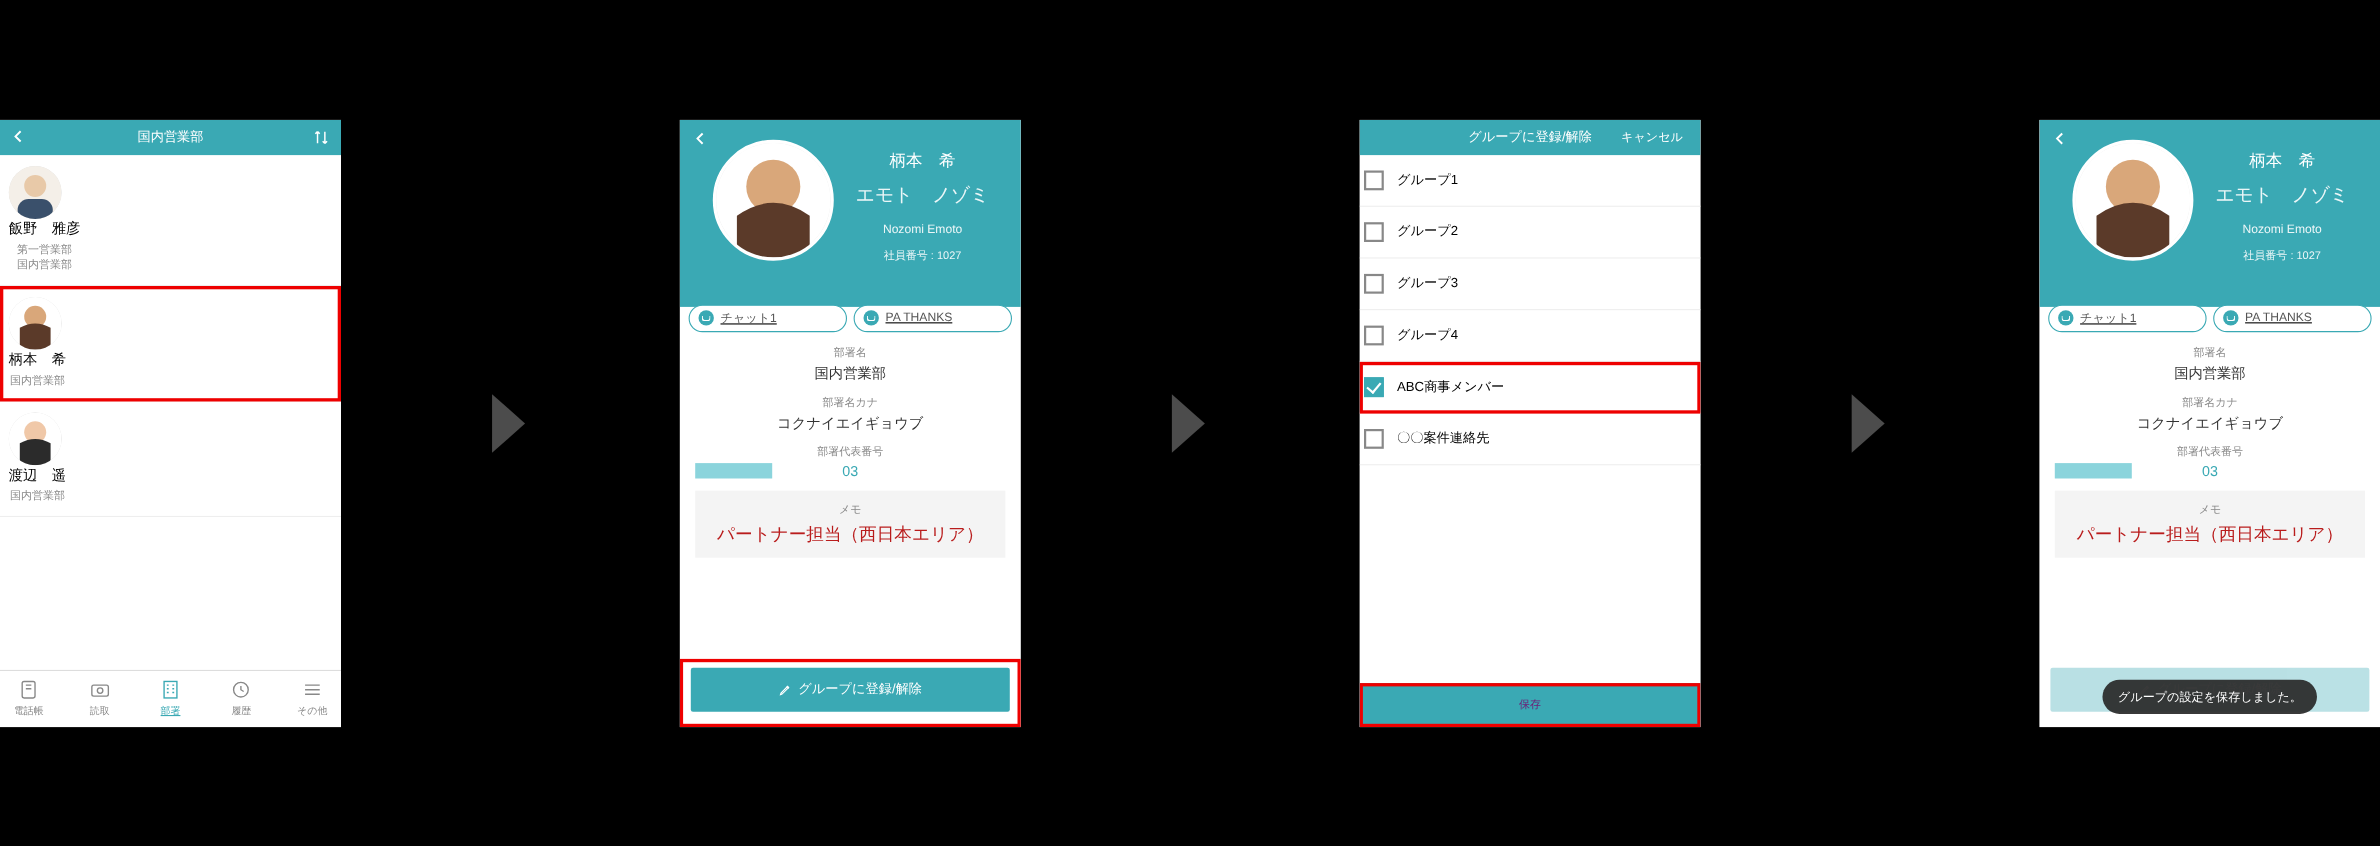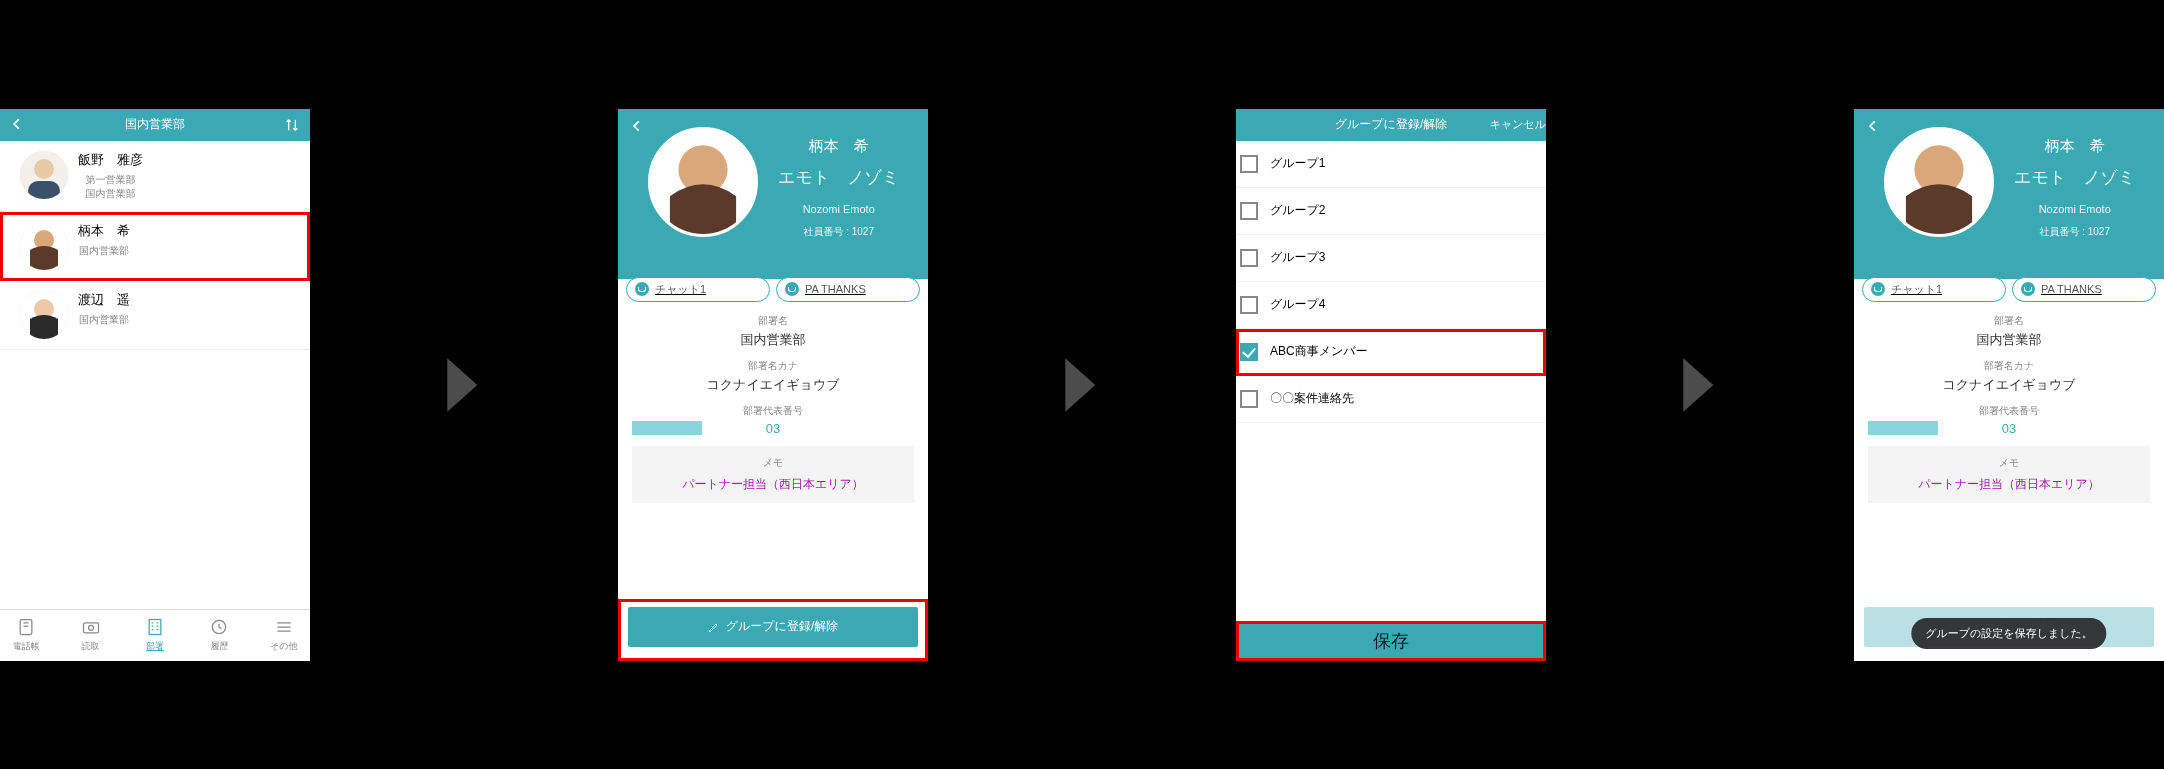--- a/index.html
+++ b/index.html
@@ -5,23 +5,23 @@
   * { margin:0; padding:0; box-sizing:border-box; font-family:"Hiragino Sans","Meiryo",sans-serif; }
   body { background:#000; width:2164px; height:769px; display:flex; align-items:center; }
   .panel { width:310px; height:552px; background:#fff; position:relative; overflow:hidden; display:flex; flex-direction:column; }
   .gap { flex:1; display:flex; align-items:center; justify-content:center; }
   .chev { width:40px; height:60px; }
   .chev svg { width:100%; height:100%; }
   
   .hdr { background:#3aa9b4; color:#fff; height:32px; display:flex; align-items:center; justify-content:center; position:relative; font-size:12px; }
   .hdr .back { position:absolute; left:10px; top:8px; }
   .hdr .sort { position:absolute; right:10px; top:8px; }
-  .hdr .cancel { position:absolute; right:0; font-size:11px; }
-  
-  .contact { display:flex; align-items:flex-start; padding:10px 20px; border-bottom:1px solid #eee; }
+  .hdr .cancel { position:absolute; right:16px; font-size:11px; }
+  
+  .contact { display:flex; align-items:flex-start; padding:10px 8px; border-bottom:1px solid #eee;flex-direction:column; }
   .contact .ava { width:48px; height:48px; border-radius:50%; background:#ddd; margin-right:10px; flex-shrink:0; overflow:hidden; }
   .contact .ava svg{width:100%;height:100%;}
   .contact .info .nm { font-size:13px; margin-bottom:4px; font-weight:500;}
   .contact .info .sub { font-size:10px; color:#888; line-height:1.4;}
   .highlight { outline:3px solid #e00; outline-offset:-3px; }
   .tabbar { height:52px; border-top:1px solid #ddd; display:flex; margin-top:auto;gap:12px;}
   .tab { flex:1; display:flex; flex-direction:column; align-items:center; justify-content:center; font-size:9px; color:#888; }
   .tab.active { color:#3aa9b4;text-decoration:underline; }
   .tab .ic { width:20px; height:20px; margin-bottom:3px; }
   
@@ -39,31 +39,31 @@
   .pill{ flex:1; border:1px solid #3aa9b4; border-radius:16px; background:#fff; color:#555; font-size:11px; padding:4px 8px; display:flex; align-items:center;}
   .pill .dot{width:14px;height:14px;border-radius:50%;background:#3aa9b4;margin-right:6px;display:flex;align-items:center;justify-content:center;}
   .pill .dot::after{content:"";width:6px;height:4px;border:1px solid #fff;border-top:none;border-radius:0 0 3px 3px;}
   .body{ padding:8px 14px 0; overflow:auto; flex:1;}
   .fld{ margin-bottom:10px;}
   .fld .lab{font-size:10px; color:#888; margin-bottom:3px;}
   .fld .val{font-size:13px; color:#333;}
   .fld.tele .val{color:#3aa9b4; background:linear-gradient(#8bd4dc,#8bd4dc) no-repeat; background-size:70px 14px; background-position:0 0;}
   .memo{ background:#f4f4f4; padding:10px 12px; margin:8px 0 14px; }
   .memo .lab{font-size:10px; color:#888; margin-bottom:6px;}
-  .memo .val{font-size:12px; color:#a21caf;}
+  .memo .val{font-size:16px; color:#b91c1c;}
   .bigbtn{ background:#3aa9b4; color:#fff; height:40px; display:flex; align-items:center; justify-content:center; font-size:12px; border-radius:2px; margin:0 0 4px;}
   .bigbtn svg{margin-right:6px;}
   .btnwrap{ padding:8px 10px 10px; margin-top:auto;}
   .btnwrap.hl{ outline:3px solid #e00; outline-offset:-3px;}
   
   .gitem{ display:flex; align-items:center; padding:14px 4px; border-bottom:1px solid #eee; font-size:12px;}
   .chk{ width:18px; height:18px; border:2px solid #888; margin-right:12px; flex-shrink:0;}
   .chk.on{ background:#3aa9b4; border-color:#3aa9b4; position:relative;}
   .chk.on::after{content:""; position:absolute; left:3px; top:0px; width:6px; height:10px; border:2px solid #fff; border-top:none; border-left:none; transform:rotate(40deg);}
-  .savebtn{ background:#3aa9b4; color:#0f172a; height:40px; display:flex; align-items:center; justify-content:center; font-size:18px;}
+  .savebtn{ background:#3aa9b4; color:#701a75; height:40px; display:flex; align-items:center; justify-content:center; font-size:10px;}
   .savewrap{ margin-top:auto;}
   .savewrap.hl{ outline:3px solid #e00; outline-offset:-3px;}
   
   .toast{ position:absolute; bottom:12px; left:50%; transform:translateX(-50%); background:rgba(40,40,40,.92); color:#fff; font-size:11px; padding:8px 14px; border-radius:16px; white-space:nowrap; z-index:5;}
   .dim{ opacity:.35;}
   .listwrap{ flex:1; overflow:auto;}
   #stage{ display:flex; width:2164px; height:769px; align-items:center;}
   .slot{ display:flex; align-items:center; height:100%;}
   .slot .panel{ margin:0 auto;text-align:center;}
 </style>

